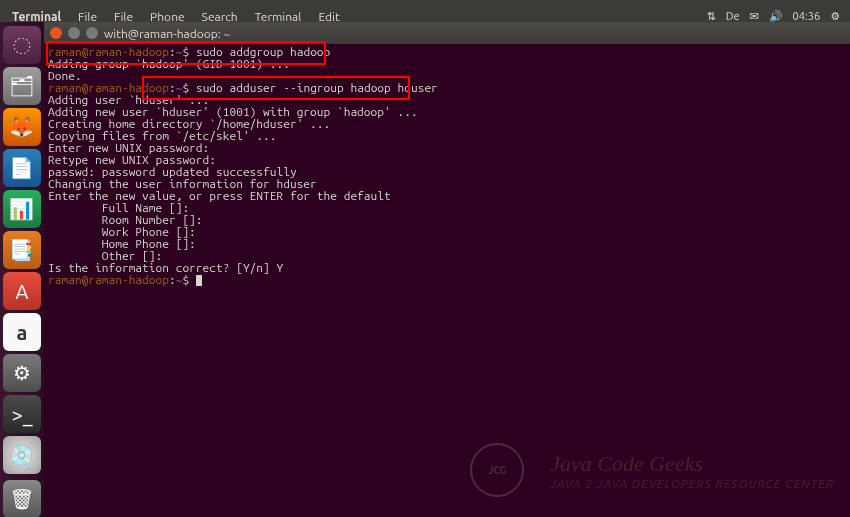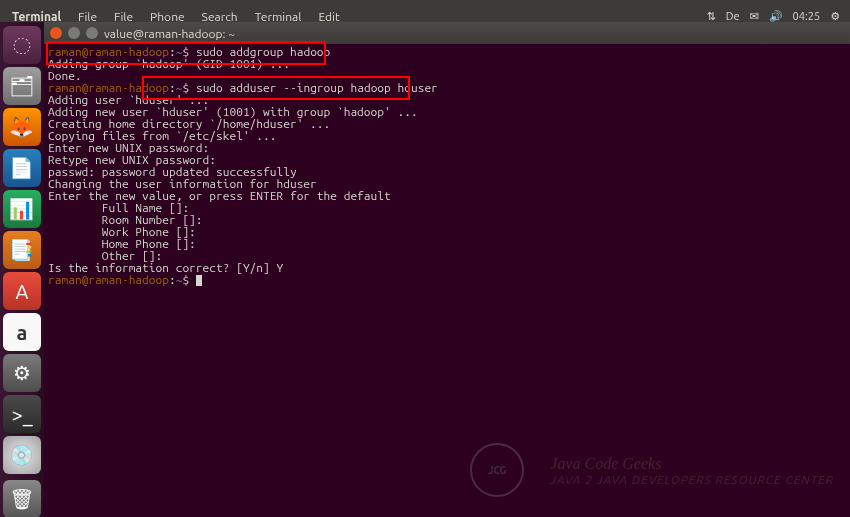--- a/index.html
+++ b/index.html
@@ -127,42 +127,42 @@
       opacity: 0.32;
       pointer-events: none;
     }
     .wm-circle {
       width: 54px; height: 54px;
       border: 2px solid #888;
       border-radius: 50%;
       position: relative;
     }
     .wm-text { color: #7a6a5a; }
-    .wm-title { font-family: Georgia, serif; font-style: italic; font-size: 16px; }
+    .wm-title { font-family: Georgia, serif; font-style: italic; font-size: 22px; }
     .wm-sub { font-size: 12px; letter-spacing: 1px; text-transform: uppercase; font-style: italic; }
   </style>
 </head>
 <body>
 
 <div class="menubar">
   <div class="menubar-left">
     <span>Terminal</span>
     <span>File</span>
     <span>File</span>
     <span>Phone</span>
     <span>Search</span>
     <span>Terminal</span>
     <span>Edit</span>
   </div>
   <div class="menubar-right">
     <span class="indicator">⇅</span>
     <span class="indicator">De</span>
     <span class="indicator">✉</span>
     <span class="indicator">🔊</span>
-    <span class="indicator">04:25</span>
+    <span class="indicator">04:36</span>
     <span class="indicator">⚙</span>
   </div>
 </div>
 
 <div class="launcher">
   <div class="launcher-icon ic-dash">◌</div>
   <div class="launcher-icon ic-files">🗂</div>
   <div class="launcher-icon ic-firefox">🦊</div>
   <div class="launcher-icon ic-doc">📄</div>
   <div class="launcher-icon ic-calc">📊</div>
@@ -176,21 +176,21 @@
   <div class="launcher-icon ic-disc">💿</div>
   <div class="launcher-spacer"></div>
   <div class="launcher-icon ic-trash">🗑</div>
 </div>
 
 <div class="terminal-window">
   <div class="titlebar">
     <div class="window-btn btn-close"></div>
     <div class="window-btn btn-min"></div>
     <div class="window-btn btn-max"></div>
-    <span>value@raman-hadoop: ~</span>
+    <span>with@raman-hadoop: ~</span>
   </div>
   <div class="terminal-body"><span class="line"><span class="prompt-user">raman@raman-hadoop</span><span class="prompt-sym">:</span><span class="prompt-path">~</span><span class="prompt-sym">$</span> <span class="cmd">sudo addgroup hadoop</span></span><span class="line">Adding group `hadoop' (GID 1001) ...</span><span class="line">Done.</span><span class="line"><span class="prompt-user">raman@raman-hadoop</span><span class="prompt-sym">:</span><span class="prompt-path">~</span><span class="prompt-sym">$</span> <span class="cmd">sudo adduser --ingroup hadoop hduser</span></span><span class="line">Adding user `hduser' ...</span><span class="line">Adding new user `hduser' (1001) with group `hadoop' ...</span><span class="line">Creating home directory `/home/hduser' ...</span><span class="line">Copying files from `/etc/skel' ...</span><span class="line">Enter new UNIX password: </span><span class="line">Retype new UNIX password: </span><span class="line">passwd: password updated successfully</span><span class="line">Changing the user information for hduser</span><span class="line">Enter the new value, or press ENTER for the default</span><span class="line">        Full Name []: </span><span class="line">        Room Number []: </span><span class="line">        Work Phone []: </span><span class="line">        Home Phone []: </span><span class="line">        Other []: </span><span class="line">Is the information correct? [Y/n] Y</span><span class="line"><span class="prompt-user">raman@raman-hadoop</span><span class="prompt-sym">:</span><span class="prompt-path">~</span><span class="prompt-sym">$</span> <span class="cursor"></span></span></div>
 </div>
 
 <div class="red-box box1"></div>
 <div class="red-box box2"></div>
 
 <div class="watermark">
   <div class="wm-circle">
     <div style="position:absolute;top:50%;left:50%;transform:translate(-50%,-50%);font-size:10px;font-weight:bold;color:#888">JCG</div>

